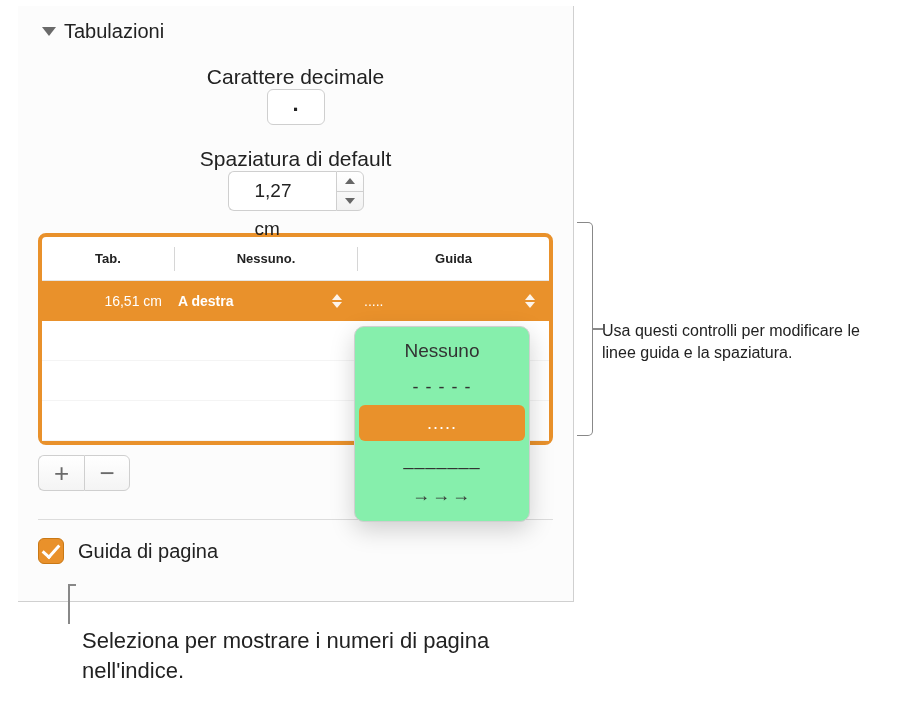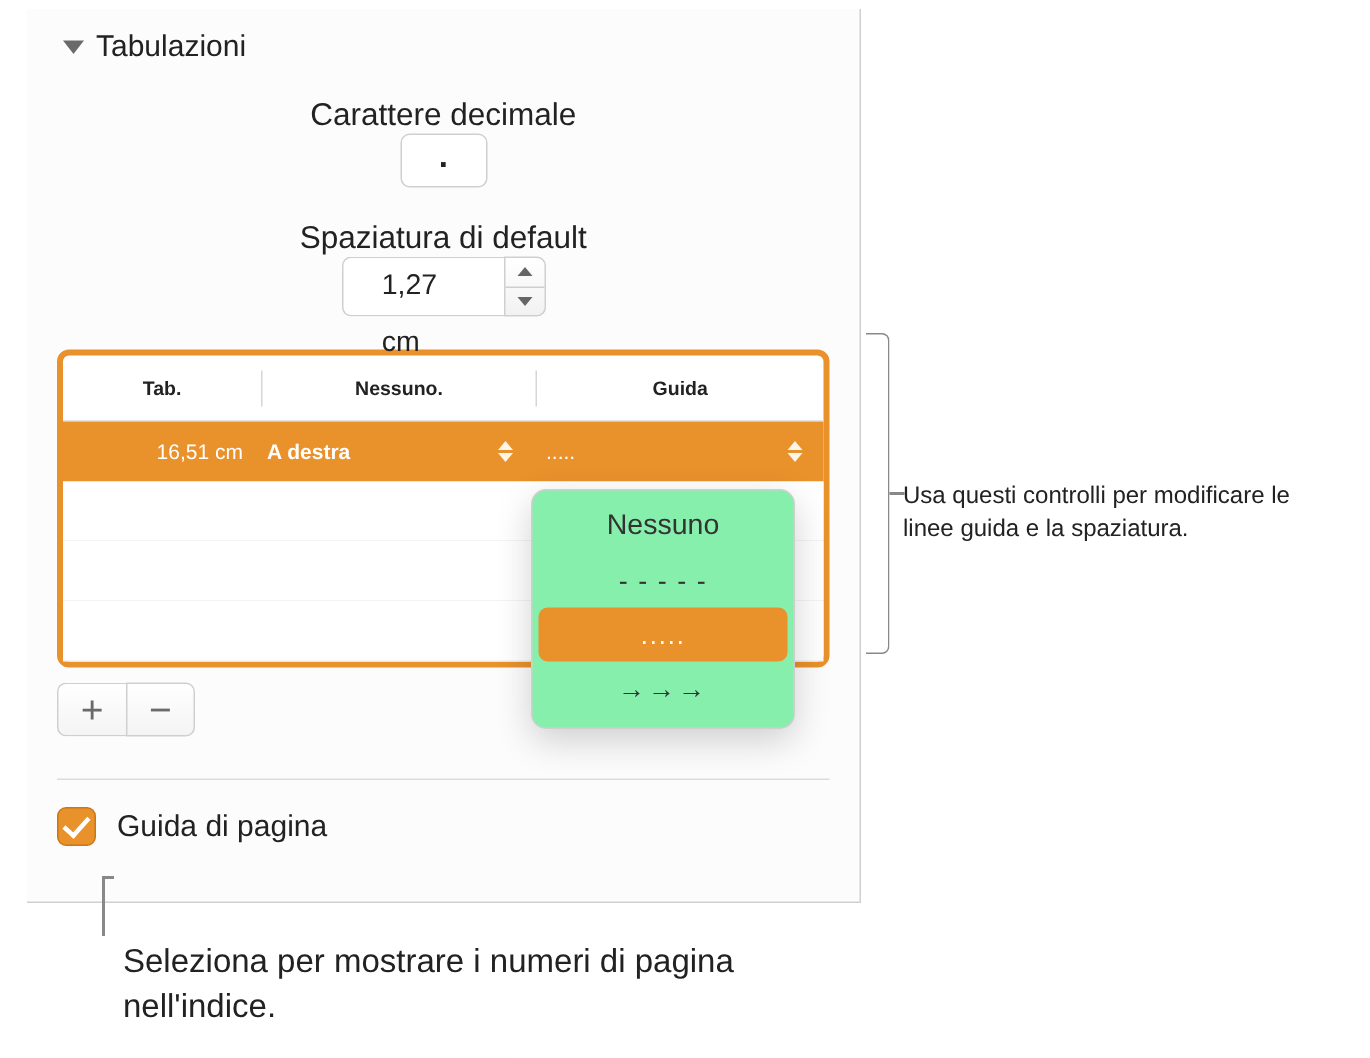--- a/index.html
+++ b/index.html
@@ -337,20 +337,21 @@
     <div class="checkbox"></div>
     <div>Guida di pagina</div>
   </div>
 
 </div>
 
 <div class="leader-popup">
   <div class="leader-item leader-none">Nessuno</div>
   <div class="leader-item">- - - - -</div>
   <div class="leader-item selected">.....</div>
+  <div class="leader-item">_______</div>
   <div class="leader-item leader-arrows">→→→</div>
 </div>
 
 <div class="bracket"></div>
 <div class="bracket-tick"></div>
 <div class="callout-right">Usa questi controlli per modificare le linee guida e la spaziatura.</div>
 
 <div class="check-pointer"></div>
 <div class="callout-bottom">Seleziona per mostrare i numeri di pagina nell'indice.</div>
 

